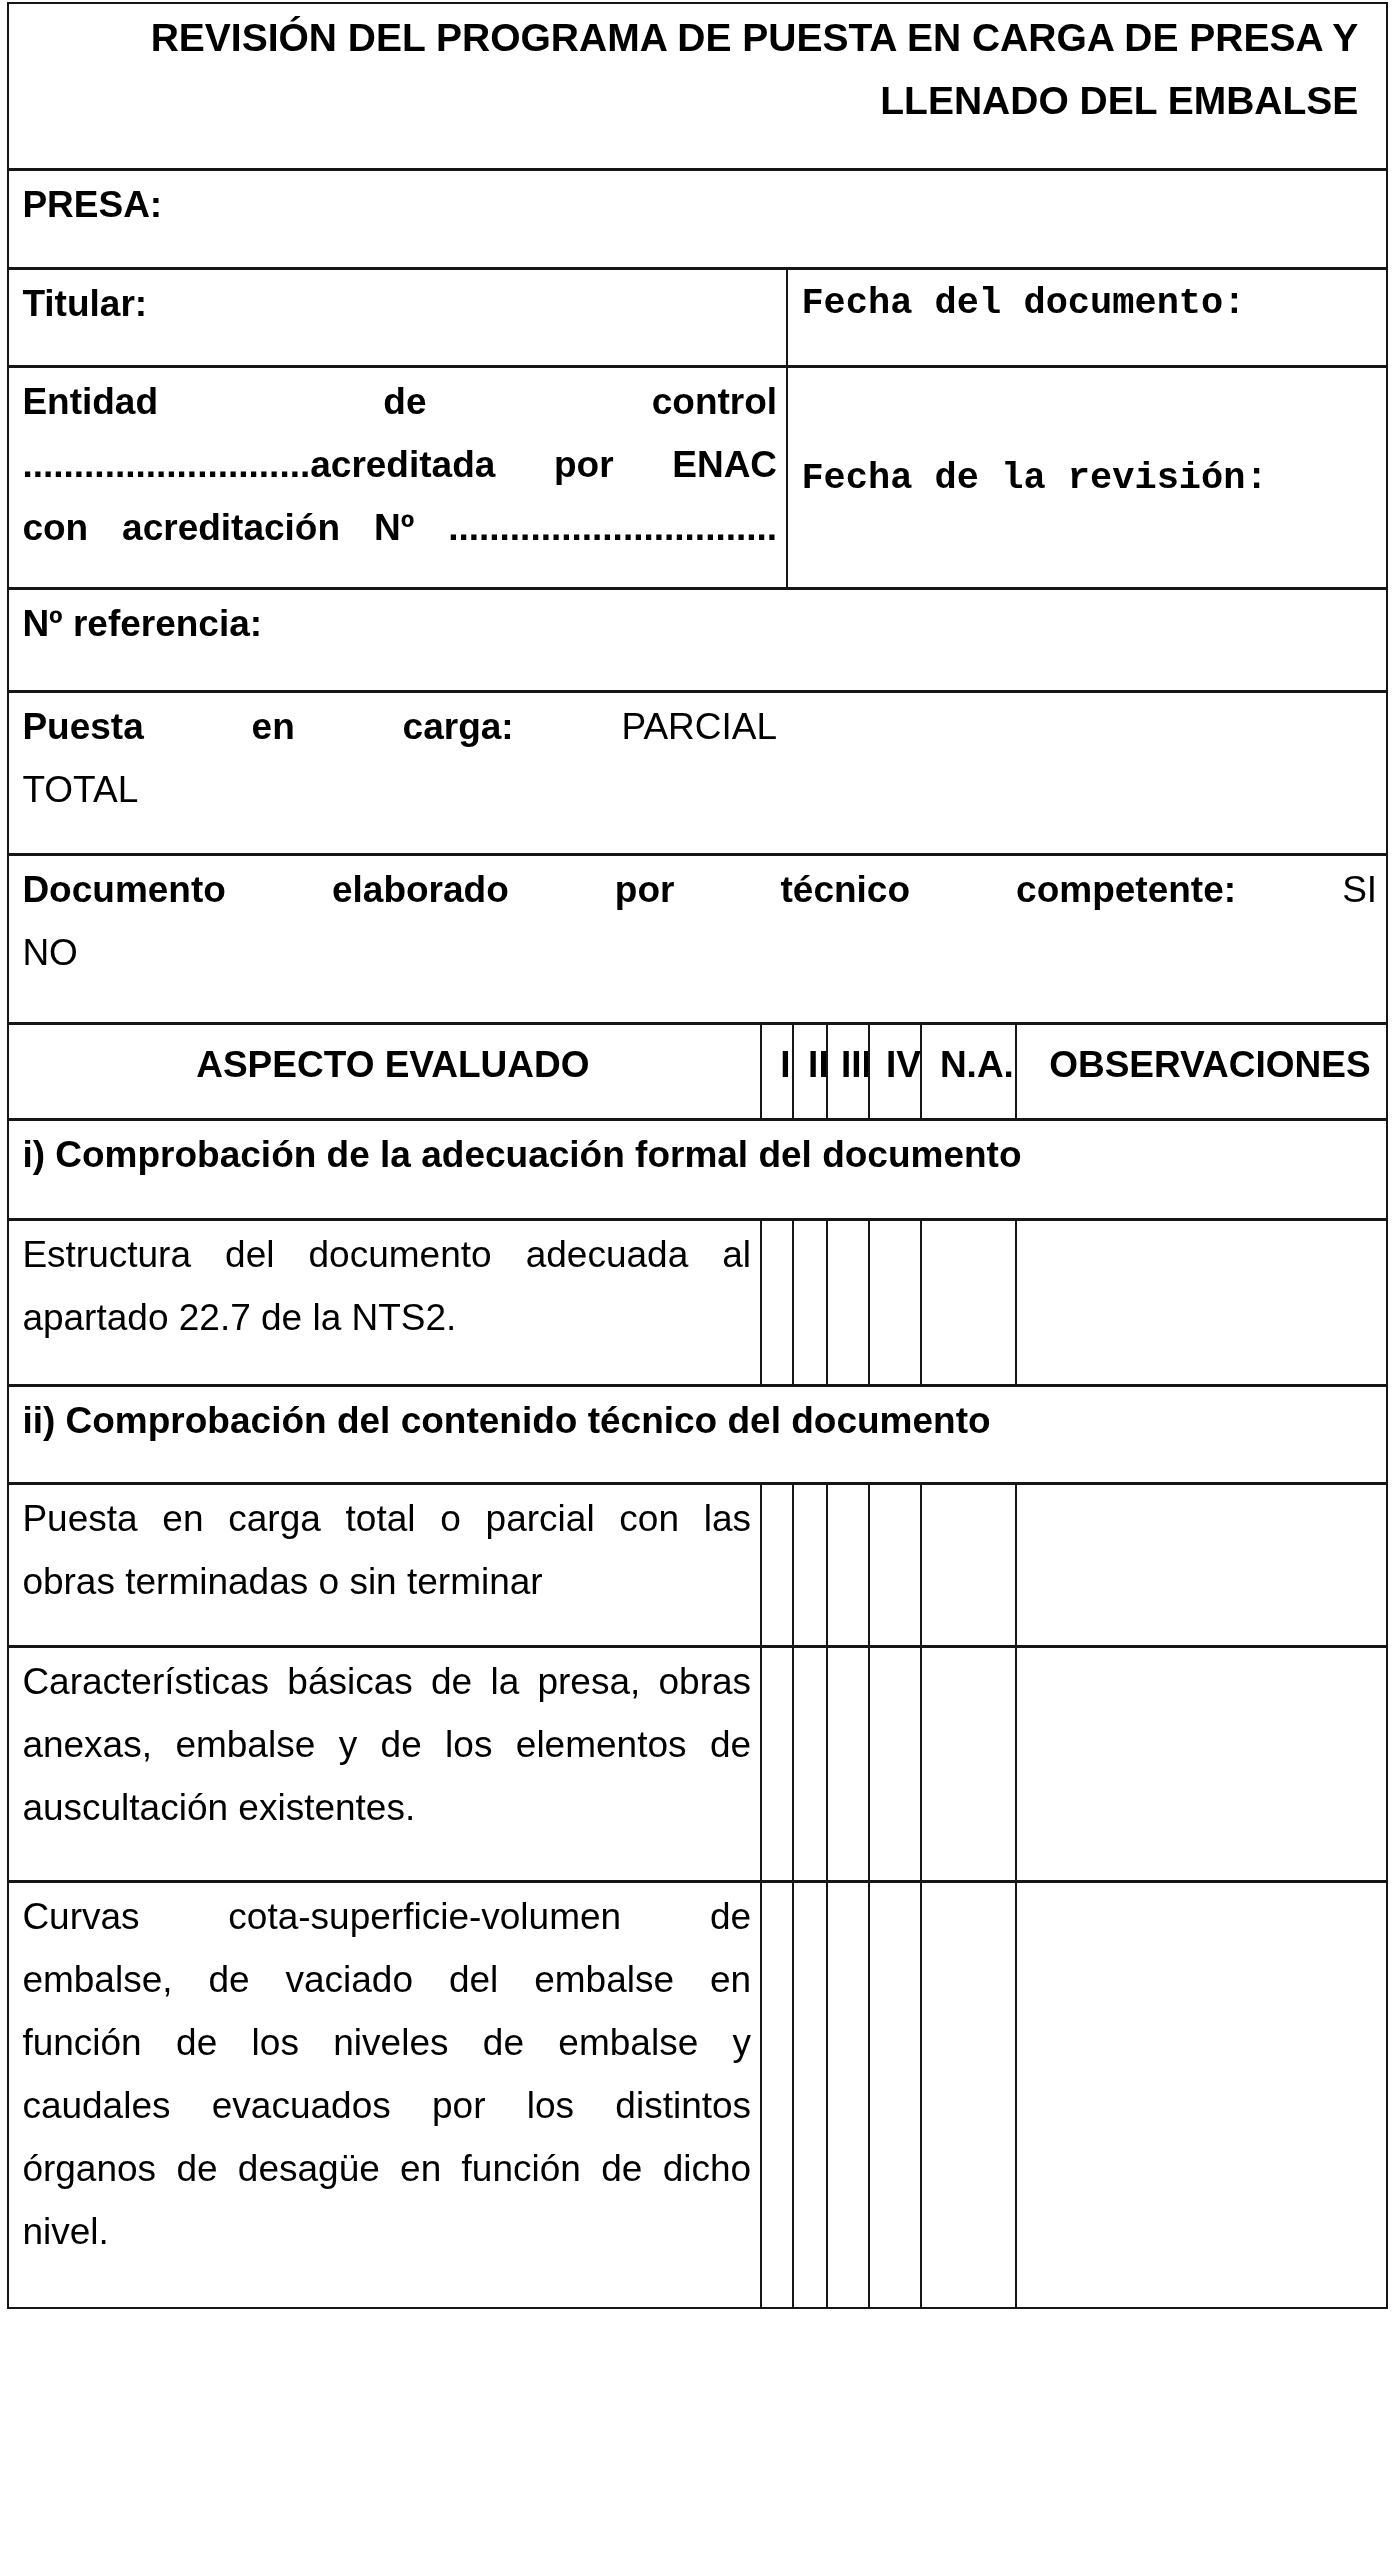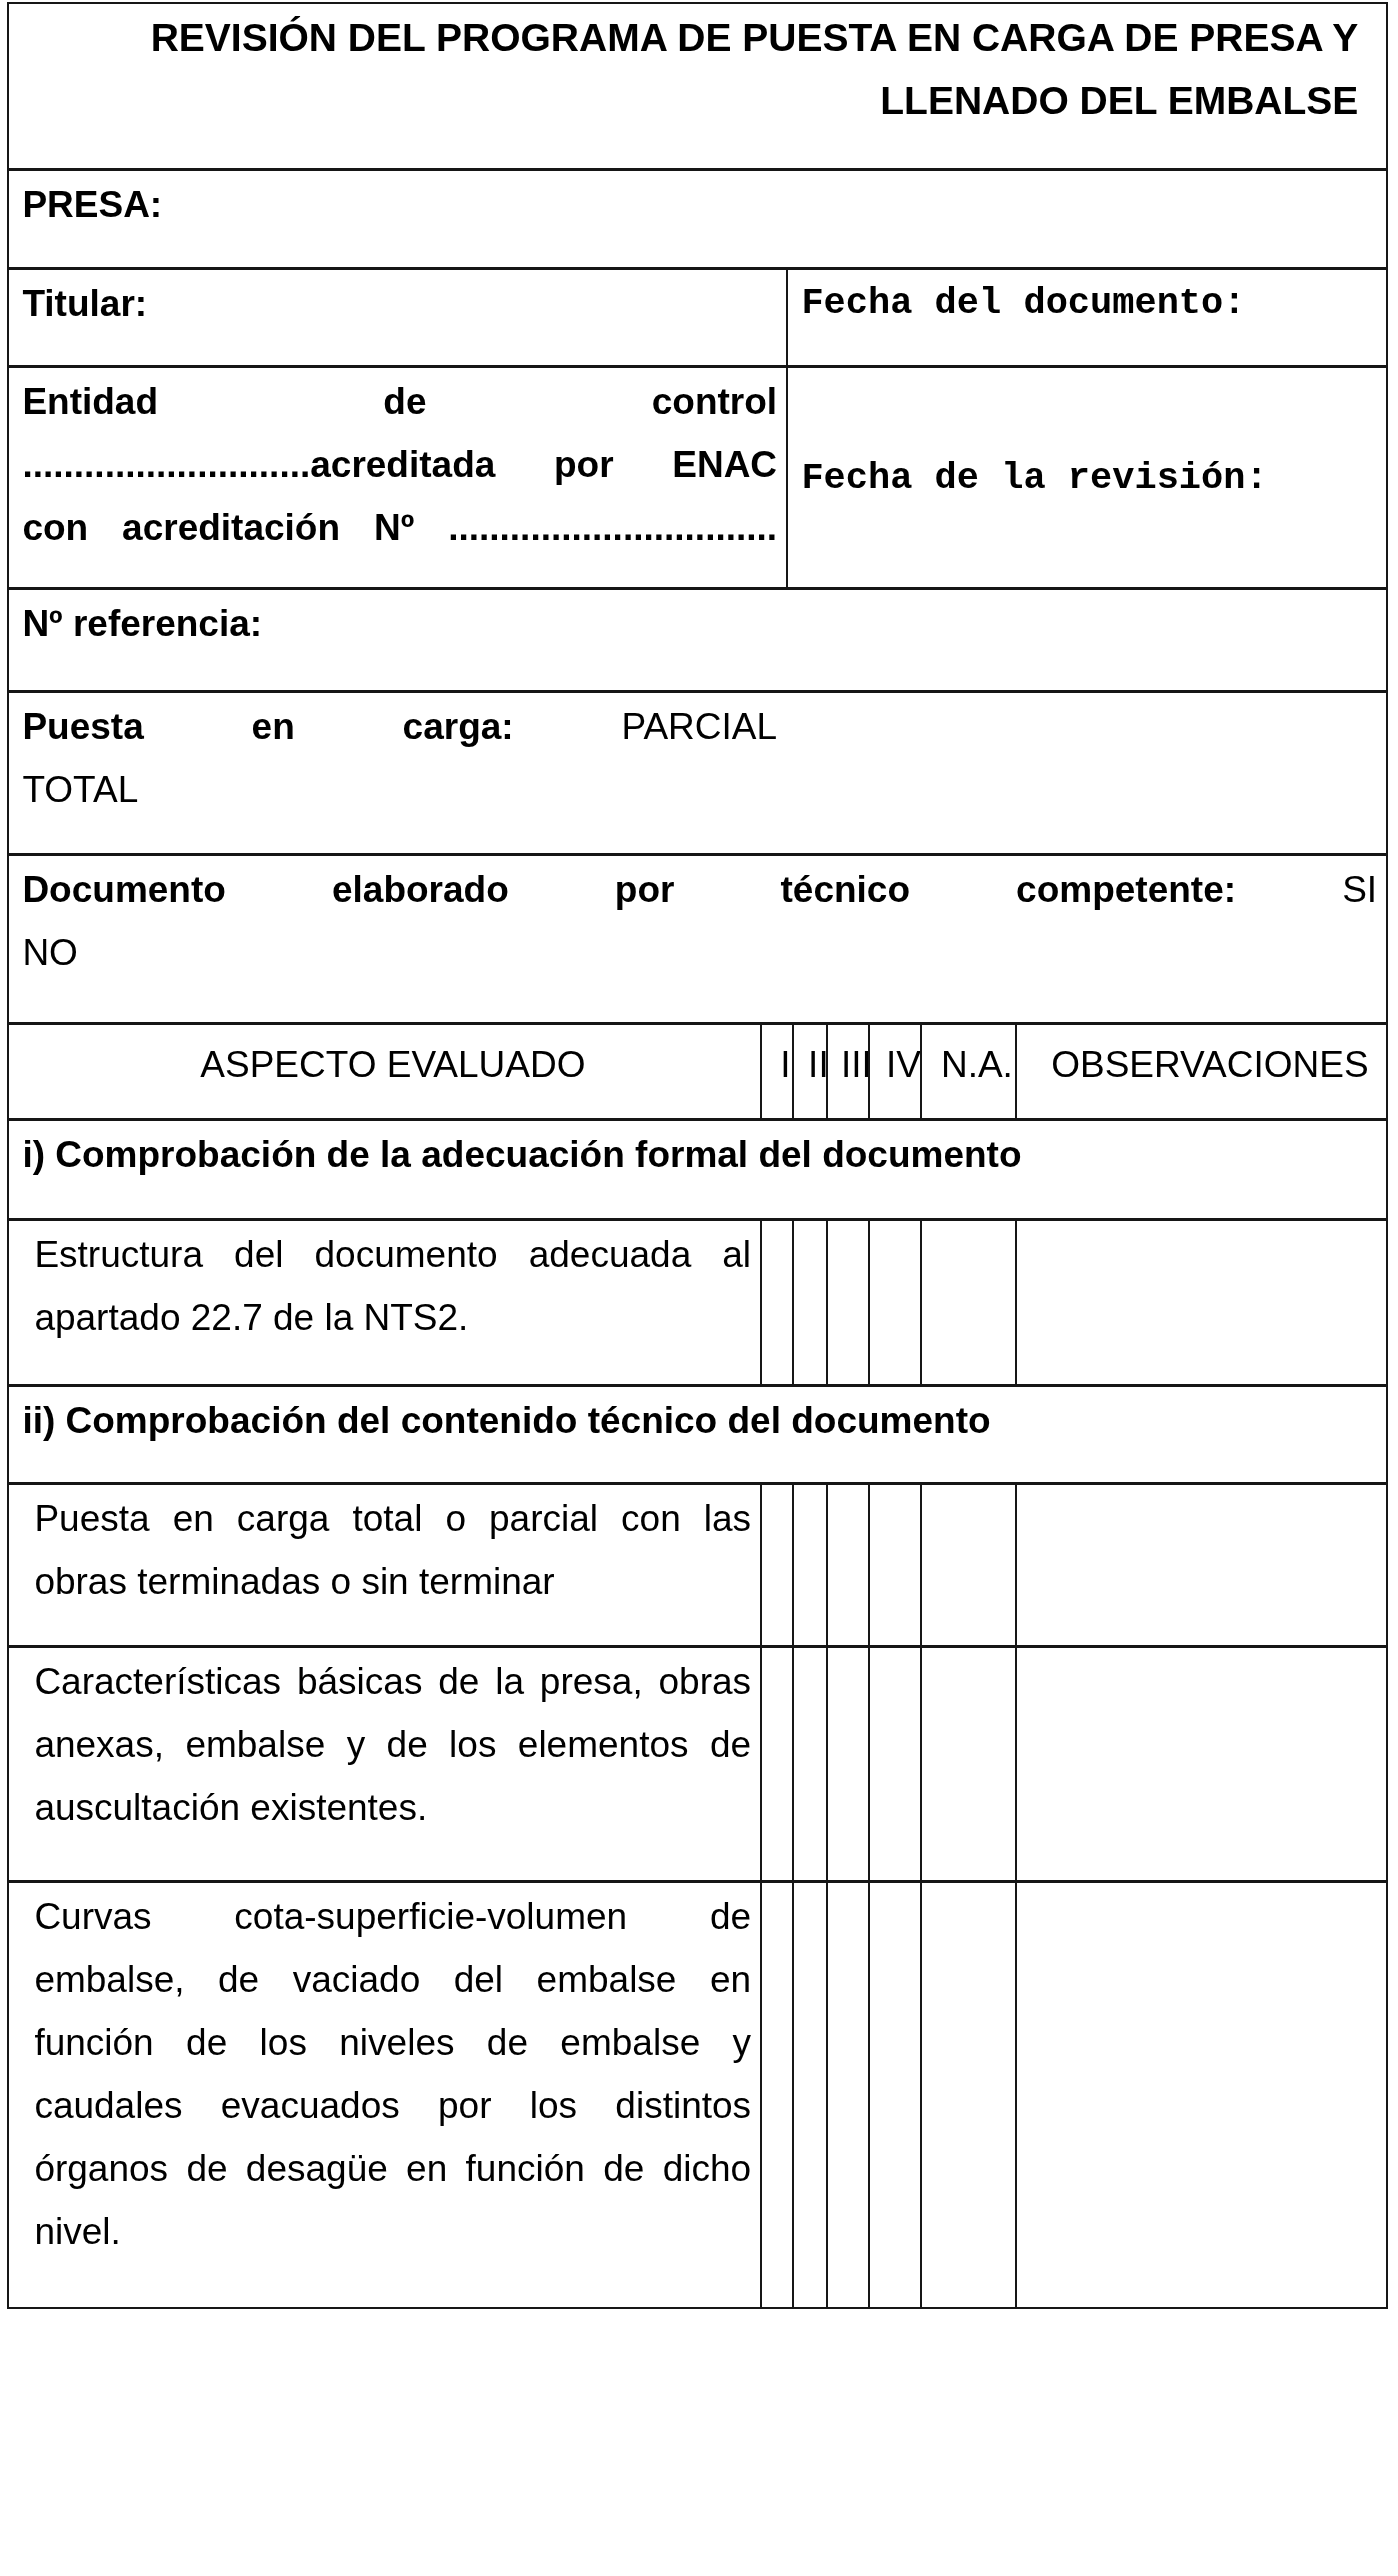--- a/index.html
+++ b/index.html
@@ -40,25 +40,25 @@
   .vcenter { display: flex; flex-direction: column; justify-content: center; }
 
   
   .jl { text-align: justify; text-align-last: justify; white-space: nowrap; }
 
   
   .check { display: grid; grid-template-columns: 751px 32px 34px 42px 52px 95px 1fr; }
   .check > div + div { border-left: 2.8px solid #161616; }
   .check-header > div {
     display: flex; align-items: center; justify-content: center;
-    text-align: center; font-weight: normal;
+    text-align: center; font-weight: bold;
     padding-bottom: 13px;
     padding-left: 16px;
   }
-  .just { text-align: justify; margin-left: 12px; }
+  .just { text-align: justify; }
 </style>
 </head>
 <body>
 
 <div class="doc">
 
   <div class="row title-row" style="height:164px">
     <div class="title">REVISIÓN DEL PROGRAMA DE PUESTA EN CARGA DE PRESA Y LLENADO DEL EMBALSE</div>
   </div>
 

